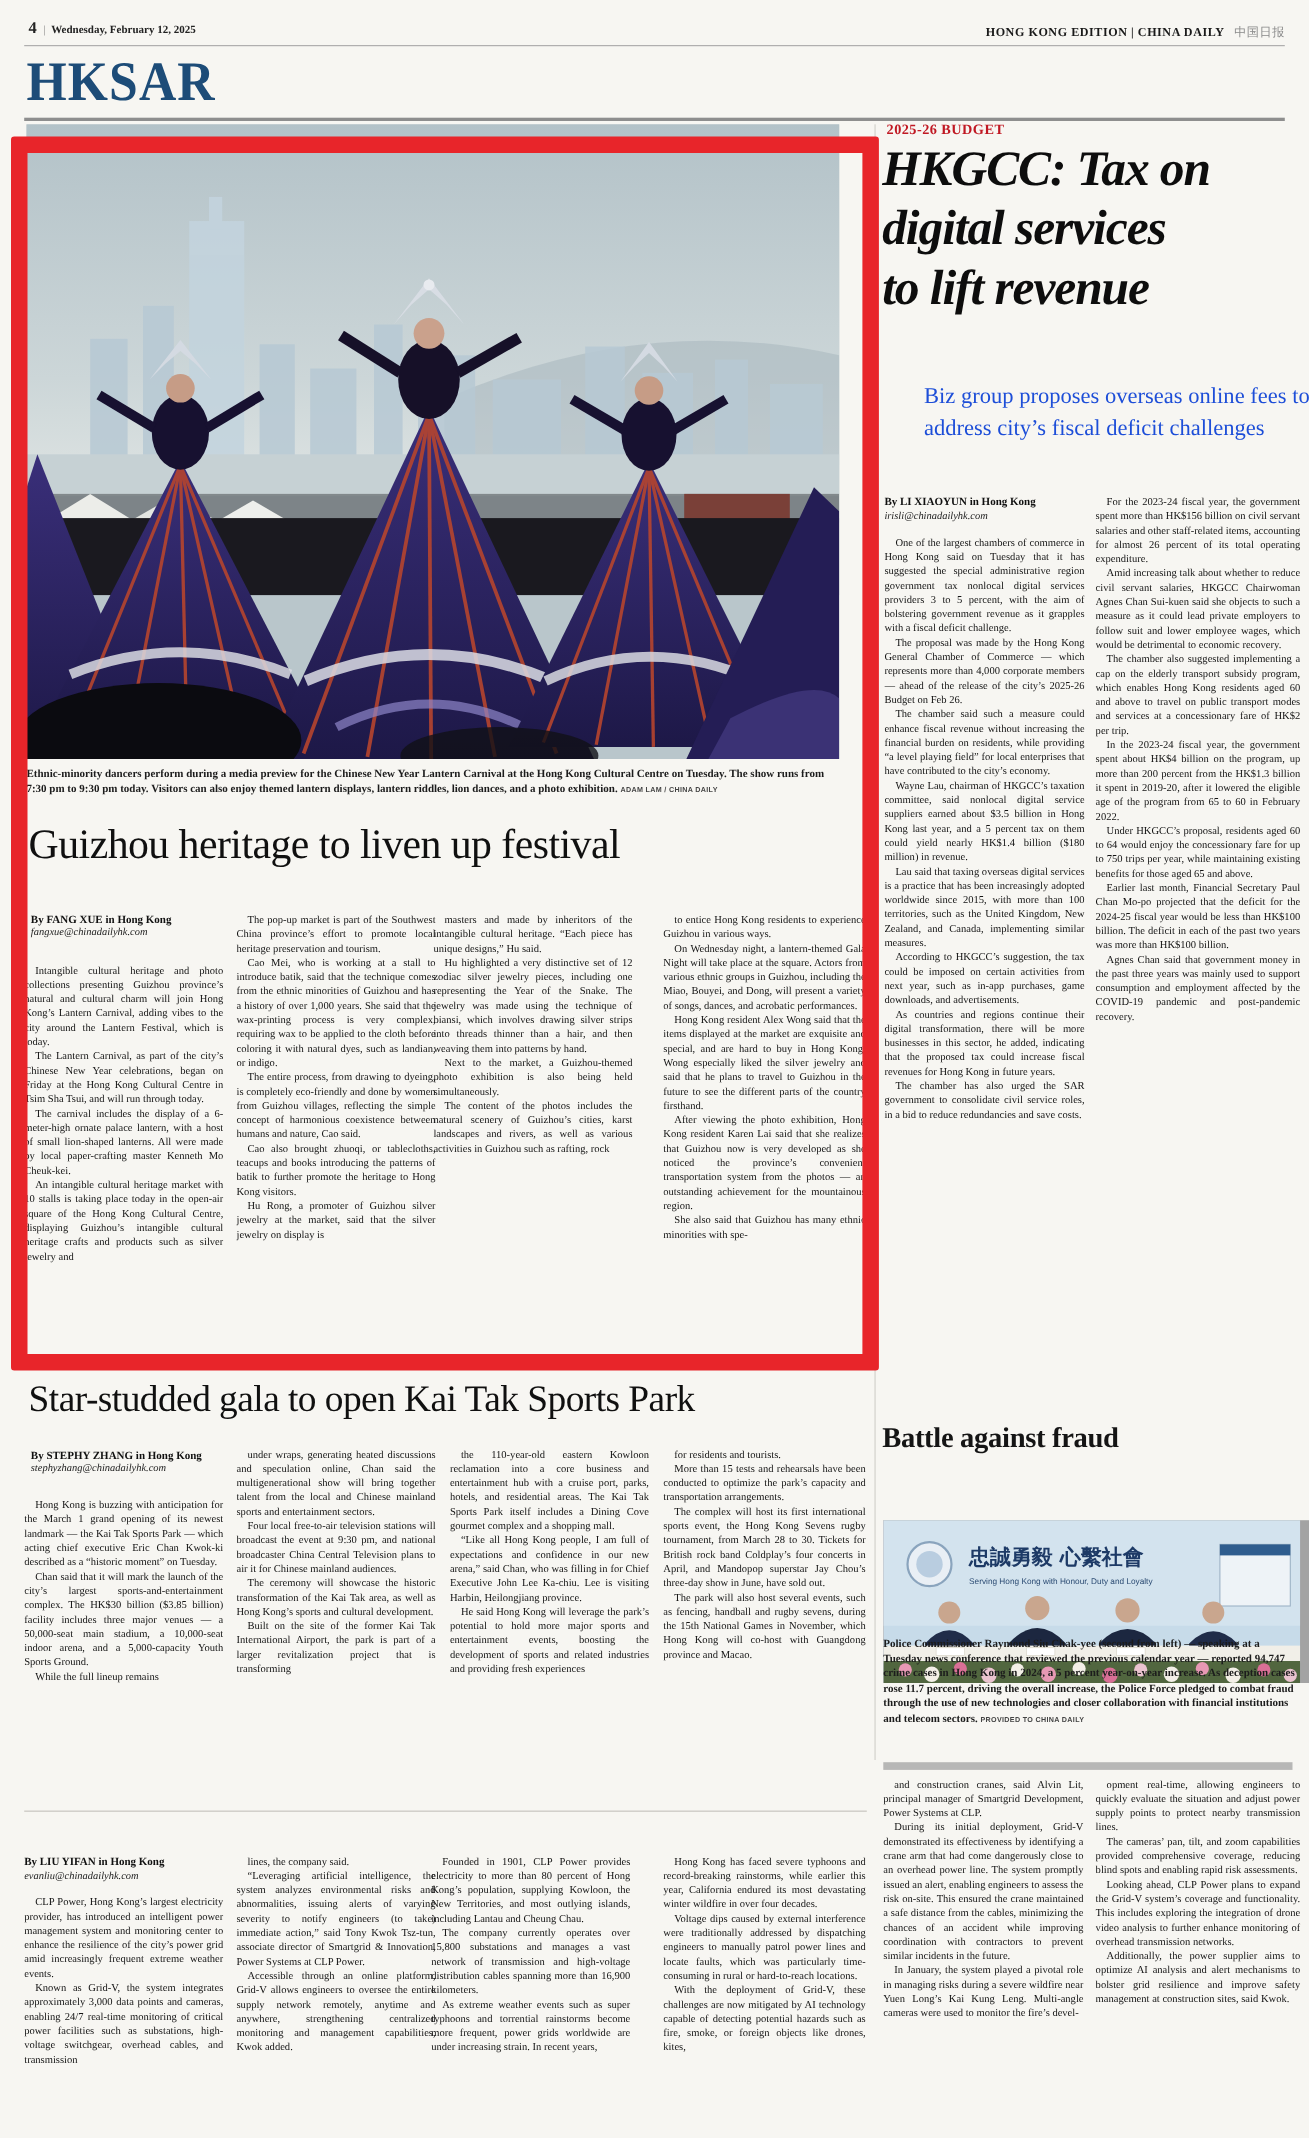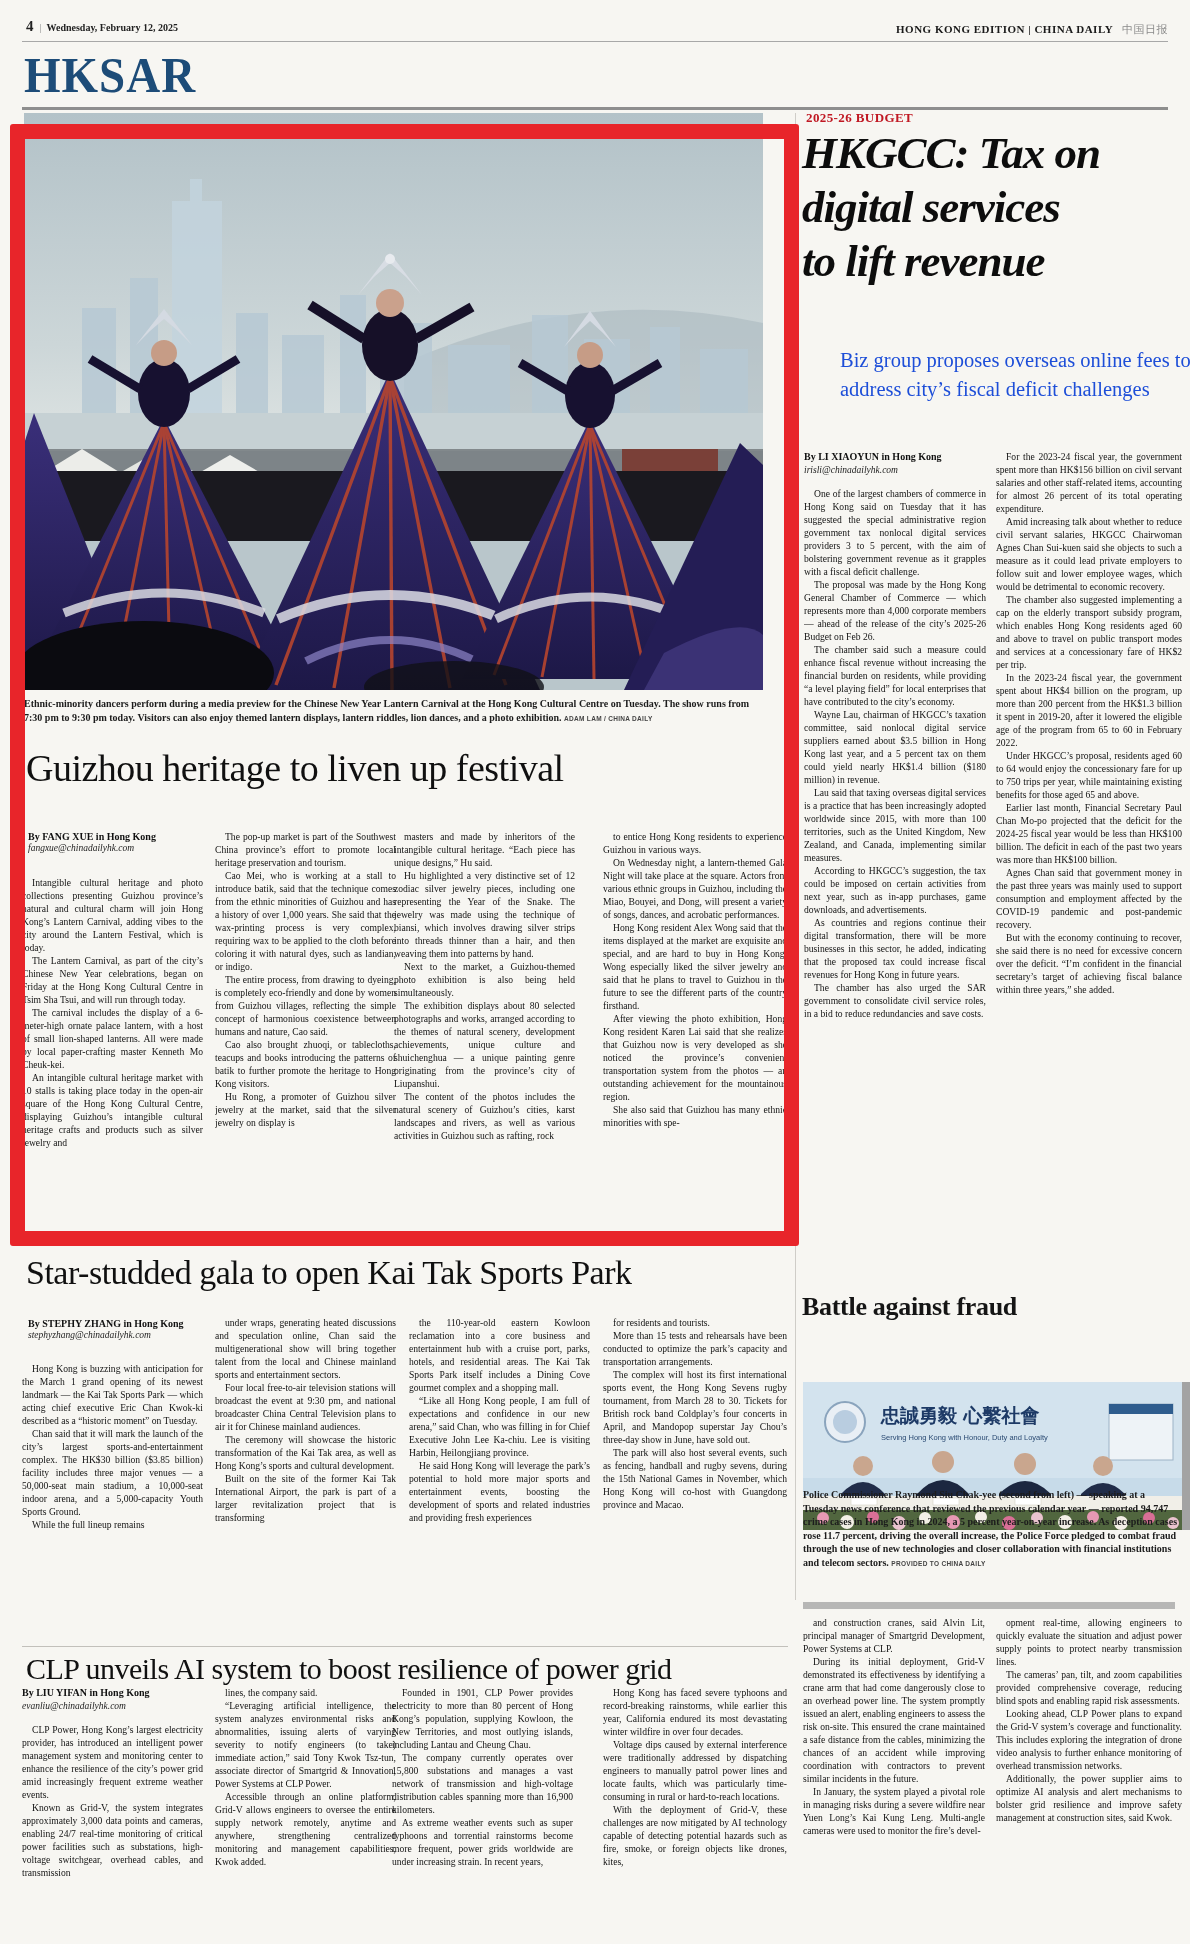--- a/index.html
+++ b/index.html
@@ -231,21 +231,20 @@
       <p>The pop-up market is part of the Southwest China province’s effort to promote local heritage preservation and tourism.</p>
       <p>Cao Mei, who is working at a stall to introduce batik, said that the technique comes from the ethnic minorities of Guizhou and has a history of over 1,000 years. She said that the wax-printing process is very complex, requiring wax to be applied to the cloth before coloring it with natural dyes, such as landian, or indigo.</p>
       <p>The entire process, from drawing to dyeing, is completely eco-friendly and done by women from Guizhou villages, reflecting the simple concept of harmonious coexistence between humans and nature, Cao said.</p>
       <p>Cao also brought zhuoqi, or tablecloths, teacups and books introducing the patterns of batik to further promote the heritage to Hong Kong visitors.</p>
       <p>Hu Rong, a promoter of Guizhou silver jewelry at the market, said that the silver jewelry on display is</p>
     </div>
   <div class="abs col g-c3">
       <p>masters and made by inheritors of the intangible cultural heritage. “Each piece has unique designs,” Hu said.</p>
       <p>Hu highlighted a very distinctive set of 12 zodiac silver jewelry pieces, including one representing the Year of the Snake. The jewelry was made using the technique of biansi, which involves drawing silver strips into threads thinner than a hair, and then weaving them into patterns by hand.</p>
       <p>Next to the market, a Guizhou-themed photo exhibition is also being held simultaneously.</p>
-      <p>The exhibition displays about 80 selected photographs and works, arranged according to the themes of natural scenery, development achievements, unique culture and shuichenghua — a unique painting genre originating from the province’s city of Liupanshui.</p>
       <p>The content of the photos includes the natural scenery of Guizhou’s cities, karst landscapes and rivers, as well as various activities in Guizhou such as rafting, rock</p>
     </div>
   <div class="abs col g-c4">
       <p>to entice Hong Kong residents to experience Guizhou in various ways.</p>
       <p>On Wednesday night, a lantern-themed Gala Night will take place at the square. Actors from various ethnic groups in Guizhou, including the Miao, Bouyei, and Dong, will present a variety of songs, dances, and acrobatic performances.</p>
       <p>Hong Kong resident Alex Wong said that the items displayed at the market are exquisite and special, and are hard to buy in Hong Kong. Wong especially liked the silver jewelry and said that he plans to travel to Guizhou in the future to see the different parts of the country firsthand.</p>
       <p>After viewing the photo exhibition, Hong Kong resident Karen Lai said that she realizes that Guizhou now is very developed as she noticed the province’s convenient transportation system from the photos — an outstanding achievement for the mountainous region.</p>
       <p>She also said that Guizhou has many ethnic minorities with spe-</p>
     </div>
 
@@ -273,21 +272,20 @@
       </div>
   </div>
   <div class="abs col hk-c2">
       <p>For the 2023-24 fiscal year, the government spent more than HK$156 billion on civil servant salaries and other staff-related items, accounting for almost 26 percent of its total operating expenditure.</p>
       <p>Amid increasing talk about whether to reduce civil servant salaries, HKGCC Chairwoman Agnes Chan Sui-kuen said she objects to such a measure as it could lead private employers to follow suit and lower employee wages, which would be detrimental to economic recovery.</p>
       <p>The chamber also suggested implementing a cap on the elderly transport subsidy program, which enables Hong Kong residents aged 60 and above to travel on public transport modes and services at a concessionary fare of HK$2 per trip.</p>
       <p>In the 2023-24 fiscal year, the government spent about HK$4 billion on the program, up more than 200 percent from the HK$1.3 billion it spent in 2019-20, after it lowered the eligible age of the program from 65 to 60 in February 2022.</p>
       <p>Under HKGCC’s proposal, residents aged 60 to 64 would enjoy the concessionary fare for up to 750 trips per year, while maintaining existing benefits for those aged 65 and above.</p>
       <p>Earlier last month, Financial Secretary Paul Chan Mo-po projected that the deficit for the 2024-25 fiscal year would be less than HK$100 billion. The deficit in each of the past two years was more than HK$100 billion.</p>
       <p>Agnes Chan said that government money in the past three years was mainly used to support consumption and employment affected by the COVID-19 pandemic and post-pandemic recovery.</p>
-      <p>But with the economy continuing to recover, she said there is no need for excessive concern over the deficit. “I’m confident in the financial secretary’s target of achieving fiscal balance within three years,” she added.</p>
     </div>
 
   <h2 class="abs battle-headline">Battle against fraud</h2>
   <div class="abs police-photo">
     <svg width="379" height="148" viewBox="0 0 379 148">
       <rect width="379" height="148" fill="#c7dbe9"></rect>
       <rect x="0" y="0" width="379" height="96" fill="#d3e3ee"></rect>
       <circle cx="42" cy="40" r="20" fill="#e9eff5" stroke="#8aa4bd" stroke-width="2"></circle>
       <circle cx="42" cy="40" r="12" fill="#b9cde0"></circle>
       <text x="78" y="40" font-family="DejaVu Sans, sans-serif" font-size="19" font-weight="bold" fill="#1d3a66">忠誠勇毅  心繫社會</text>
@@ -364,21 +362,20 @@
     </div>
   <div class="abs col kt-c4">
       <p>for residents and tourists.</p>
       <p>More than 15 tests and rehearsals have been conducted to optimize the park’s capacity and transportation arrangements.</p>
       <p>The complex will host its first international sports event, the Hong Kong Sevens rugby tournament, from March 28 to 30. Tickets for British rock band Coldplay’s four concerts in April, and Mandopop superstar Jay Chou’s three-day show in June, have sold out.</p>
       <p>The park will also host several events, such as fencing, handball and rugby sevens, during the 15th National Games in November, which Hong Kong will co-host with Guangdong province and Macao.</p>
     </div>
 
   <div class="abs divider-kt-clp"></div>
 
-  <h1 class="abs headline clp-headline">CLP unveils AI system to boost resilience of power grid</h1>
   <div class="abs col clp-c1">
     <div class="bl-block">
       <div class="byline">By LIU YIFAN in Hong Kong</div>
       <div class="byline-email">evanliu@chinadailyhk.com</div>
     </div>
     <div>
         <p>CLP Power, Hong Kong’s largest electricity provider, has introduced an intelligent power management system and monitoring center to enhance the resilience of the city’s power grid amid increasingly frequent extreme weather events.</p>
         <p>Known as Grid-V, the system integrates approximately 3,000 data points and cameras, enabling 24/7 real-time monitoring of critical power facilities such as substations, high-voltage switchgear, overhead cables, and transmission</p>
       </div>
   </div>

